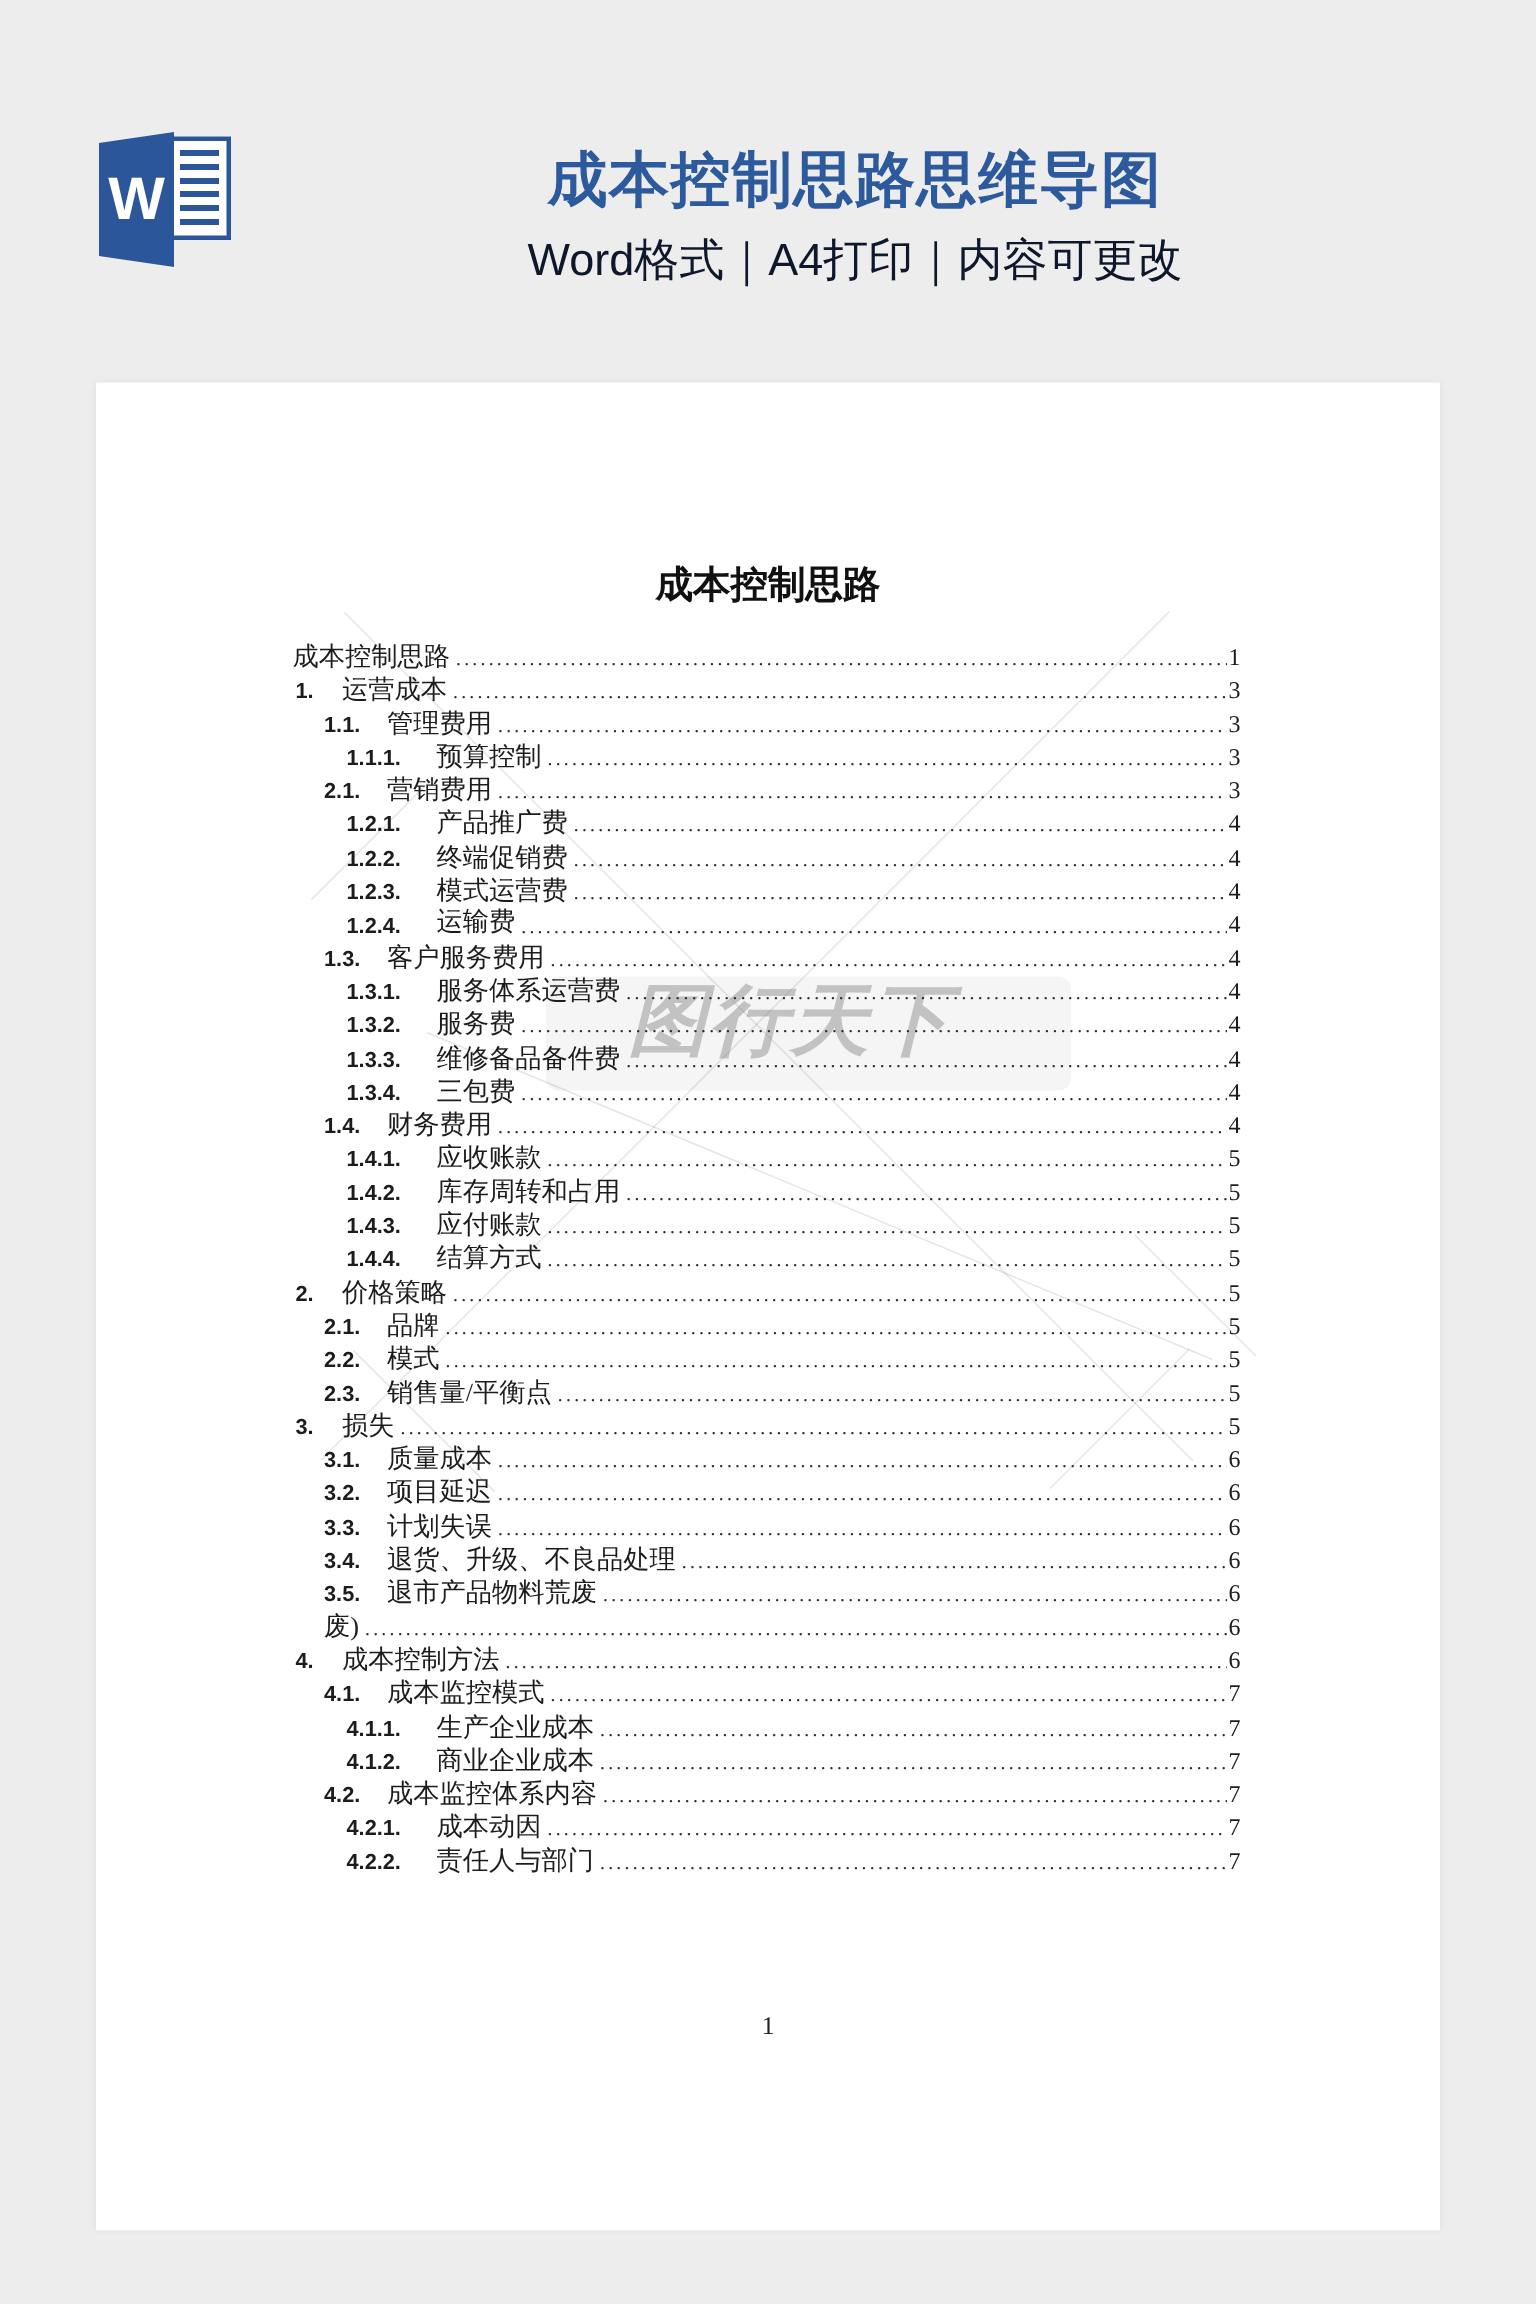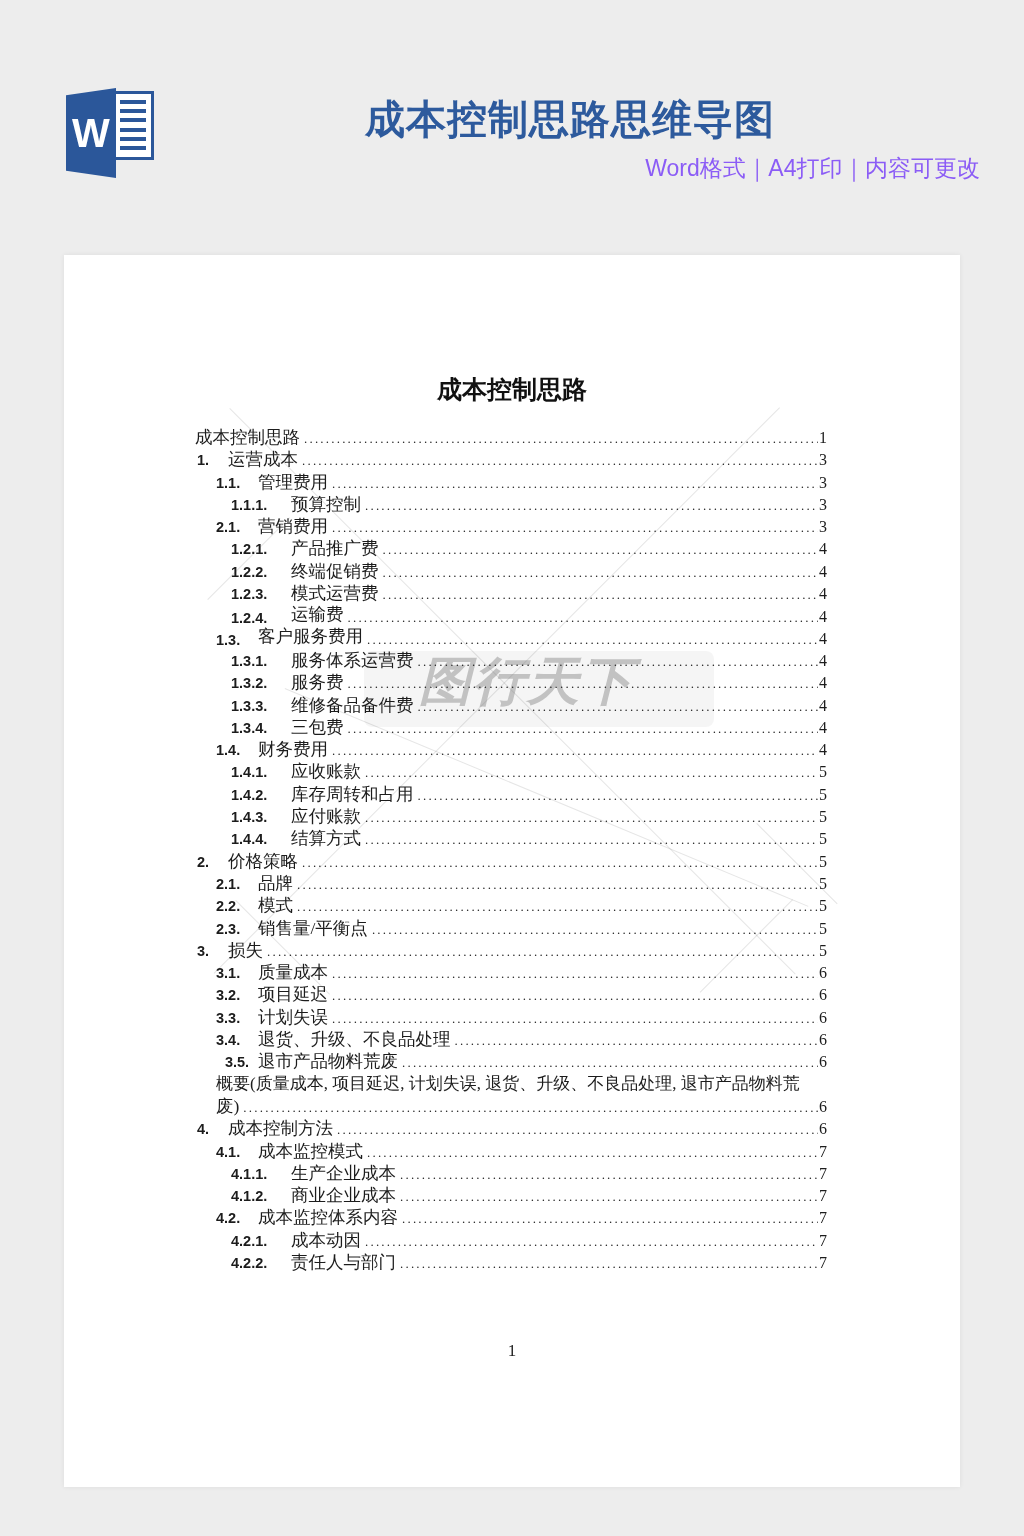--- a/index.html
+++ b/index.html
@@ -13,22 +13,22 @@
   .word-icon .doc-part { position:absolute; left:48px; top:4px; width:42px; height:69px;
       background:#fff; border:3px solid #2b579a; }
   .word-icon .doc-lines { position:absolute; left:5px; right:5px; top:6px; bottom:5px;
       background:repeating-linear-gradient(to bottom, #2b579a 0 4px, transparent 4px 9.2px); }
   .word-icon .w-part { position:absolute; left:2px; top:0; width:50px; height:92px; background:#2b579a;
       clip-path:polygon(0 9%, 100% 1%, 100% 99%, 0 91%);
       display:flex; align-items:center; justify-content:center;
       color:#fff; font-weight:700; font-size:40px; font-family:"Liberation Sans", sans-serif; }
   .header-title { position:absolute; left:160px; right:44px; top:92px; text-align:center;
       font-size:40px; font-weight:700; color:#2d5a9d; letter-spacing:1px; }
-  .header-subtitle { position:absolute; left:160px; right:44px; top:153px; text-align:right;
-      font-size:23px; color:#8b5cf6; }
+  .header-subtitle { position:absolute; left:160px; right:44px; top:153px; text-align:center;
+      font-size:30px; color:#0f172a; }
 
   
   .sheet { position:absolute; left:64px; top:255px; width:896px; height:1232px; background:#fff;
       overflow:hidden; box-shadow:0 0 5px rgba(0,0,0,0.07); }
 
   
   .wline { position:absolute; height:0; border-top:1.5px solid rgba(0,0,0,0.10); transform-origin:0 0; }
   .wl-a  { left:166px; top:153px; width:800px; transform:rotate(45deg); }
   .wl-b  { left:716px; top:153px; width:800px; transform:rotate(135deg); }
   .wl-sh { left:221px; top:433px; width:567px; transform:rotate(22.6deg); }
@@ -139,21 +139,21 @@
           <span class="lbl">模式运营费</span>
           <span class="leader"></span>
           <span class="pg">4</span>
         </div>
         <div class="trow" style="padding-left: 36px; align-items: flex-end;">
           <span class="num" style="width: 60px;">1.2.4.</span>
           <span class="lbl">运输费</span>
           <span class="leader"></span>
           <span class="pg">4</span>
         </div>
-        <div class="trow" style="padding-left: 21px; align-items: flex-end;">
+        <div class="trow" style="padding-left: 21px;">
           <span class="num" style="width: 42px;">1.3.</span>
           <span class="lbl">客户服务费用</span>
           <span class="leader"></span>
           <span class="pg">4</span>
         </div>
         <div class="trow" style="padding-left: 36px;">
           <span class="num" style="width: 60px;">1.3.1.</span>
           <span class="lbl">服务体系运营费</span>
           <span class="leader"></span>
           <span class="pg">4</span>
@@ -253,28 +253,25 @@
           <span class="lbl">计划失误</span>
           <span class="leader"></span>
           <span class="pg">6</span>
         </div>
         <div class="trow" style="padding-left: 21px;">
           <span class="num" style="width: 42px;">3.4.</span>
           <span class="lbl">退货、升级、不良品处理</span>
           <span class="leader"></span>
           <span class="pg">6</span>
         </div>
-        <div class="trow" style="padding-left: 21px; text-align: center;">
+        <div class="trow" style="padding-left: 21px;">
           <span class="num" style="width: 42px;">3.5.</span>
           <span class="lbl">退市产品物料荒废</span>
           <span class="leader"></span>
           <span class="pg">6</span>
-        </div>
-        <div class="trow" style="padding-left: 21px;">
-          <span class="lbl long">概要(质量成本, 项目延迟, 计划失误, 退货、升级、不良品处理, 退市产品物料荒</span>
         </div>
         <div class="trow" style="padding-left: 21px;">
           <span class="lbl">废)</span>
           <span class="leader"></span>
           <span class="pg">6</span>
         </div>
         <div class="trow" style="padding-left: 2px;">
           <span class="num" style="width: 31px;">4.</span>
           <span class="lbl">成本控制方法</span>
           <span class="leader"></span>

